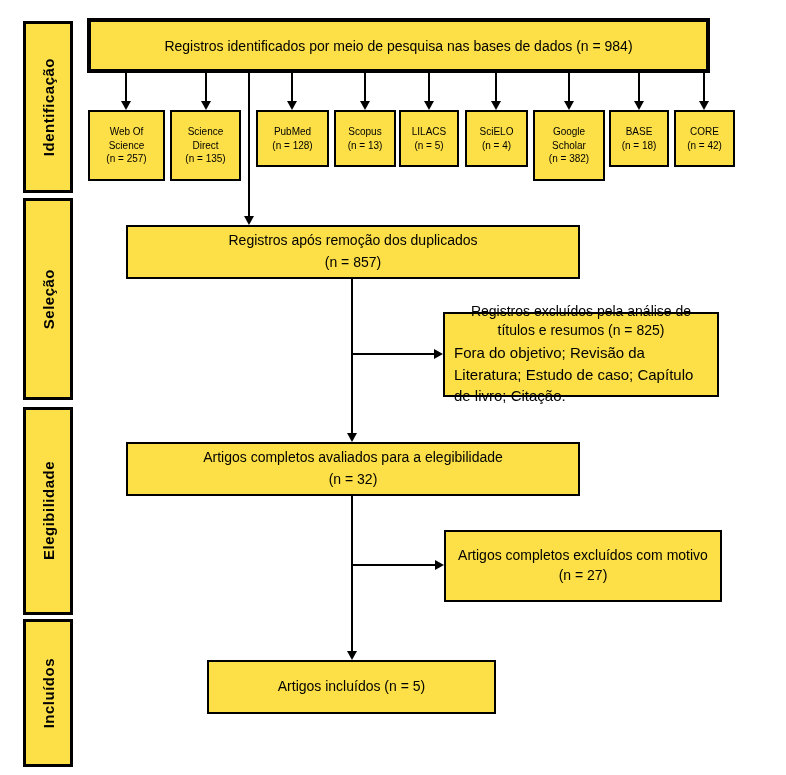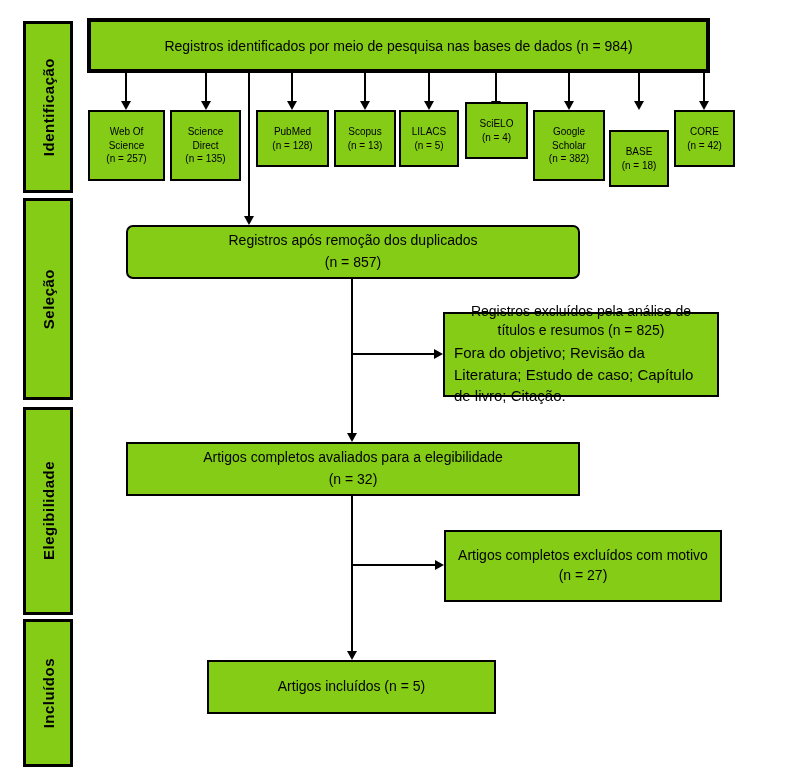--- a/index.html
+++ b/index.html
@@ -1,19 +1,19 @@
 <!DOCTYPE html>
 <html><head>
 <meta charset="utf-8">
 <style>
   * { margin:0; padding:0; box-sizing:border-box; }
   body { background:#ffffff; font-family:"Liberation Sans", sans-serif; color:#000; }
   .canvas { position:relative; width:786px; height:775px; background:#fff; overflow:hidden; }
 
-  .box { position:absolute; background:#84cc16; border:2px solid #000;
+  .box { position:absolute; background:#fde047; border:2px solid #000;
          display:flex; flex-direction:column; align-items:center; justify-content:center;
          text-align:center; }
 
   
   .stage { border-width:3px; }
   .stage .vtext { writing-mode:vertical-rl; transform:rotate(180deg);
                   font-weight:bold; font-size:15px; letter-spacing:0.5px; white-space:nowrap; }
 
   .topbox { border-width:4px; font-size:14px; padding:4px 10px; }
 
@@ -87,41 +87,41 @@
     <span>(n = 128)</span>
   </div>
   <div class="box dbbox" style="left:334px; top:110px; width:62px; height:57px;">
     <span>Scopus</span>
     <span>(n = 13)</span>
   </div>
   <div class="box dbbox" style="left:399px; top:110px; width:60px; height:57px;">
     <span>LILACS</span>
     <span>(n = 5)</span>
   </div>
-  <div class="box dbbox" style="left:465px; top:102px; width:63px; height:57px;text-align:right;">
+  <div class="box dbbox" style="left:465px; top:110px; width:63px; height:57px;text-align:right;">
     <span>SciELO</span>
     <span>(n = 4)</span>
   </div>
   <div class="box dbbox" style="left:533px; top:110px; width:72px; height:71px;">
     <span>Google Scholar</span>
     <span>(n = 382)</span>
   </div>
-  <div class="box dbbox" style="left:609px; top:110px; width:60px; height:57px;margin-top:20px;">
+  <div class="box dbbox" style="left:609px; top:110px; width:60px; height:57px;">
     <span>BASE</span>
     <span>(n = 18)</span>
   </div>
   <div class="box dbbox" style="left:674px; top:110px; width:61px; height:57px;">
     <span>CORE</span>
     <span>(n = 42)</span>
   </div>
 
   <div class="vline" style="left:248px; top:73px; height:144px;"></div>
   <div class="ah-down" style="left:244px; top:216px;"></div>
 
-  <div class="box flowbox" style="left:126px; top:225px; width:454px; height:54px;border-radius:7px;">
+  <div class="box flowbox" style="left:126px; top:225px; width:454px; height:54px;">
     <span>Registros após remoção dos duplicados</span>
     <span>(n = 857)</span>
   </div>
 
   <div class="vline" style="left:351px; top:279px; height:154px;"></div>
   <div class="ah-down" style="left:347px; top:433px;"></div>
   <div class="hline" style="left:352px; top:353px; width:83px;"></div>
   <div class="ah-right" style="left:434px; top:349px;"></div>
 
   <div class="box exclbox" style="left:443px; top:312px; width:276px; height:85px;">

